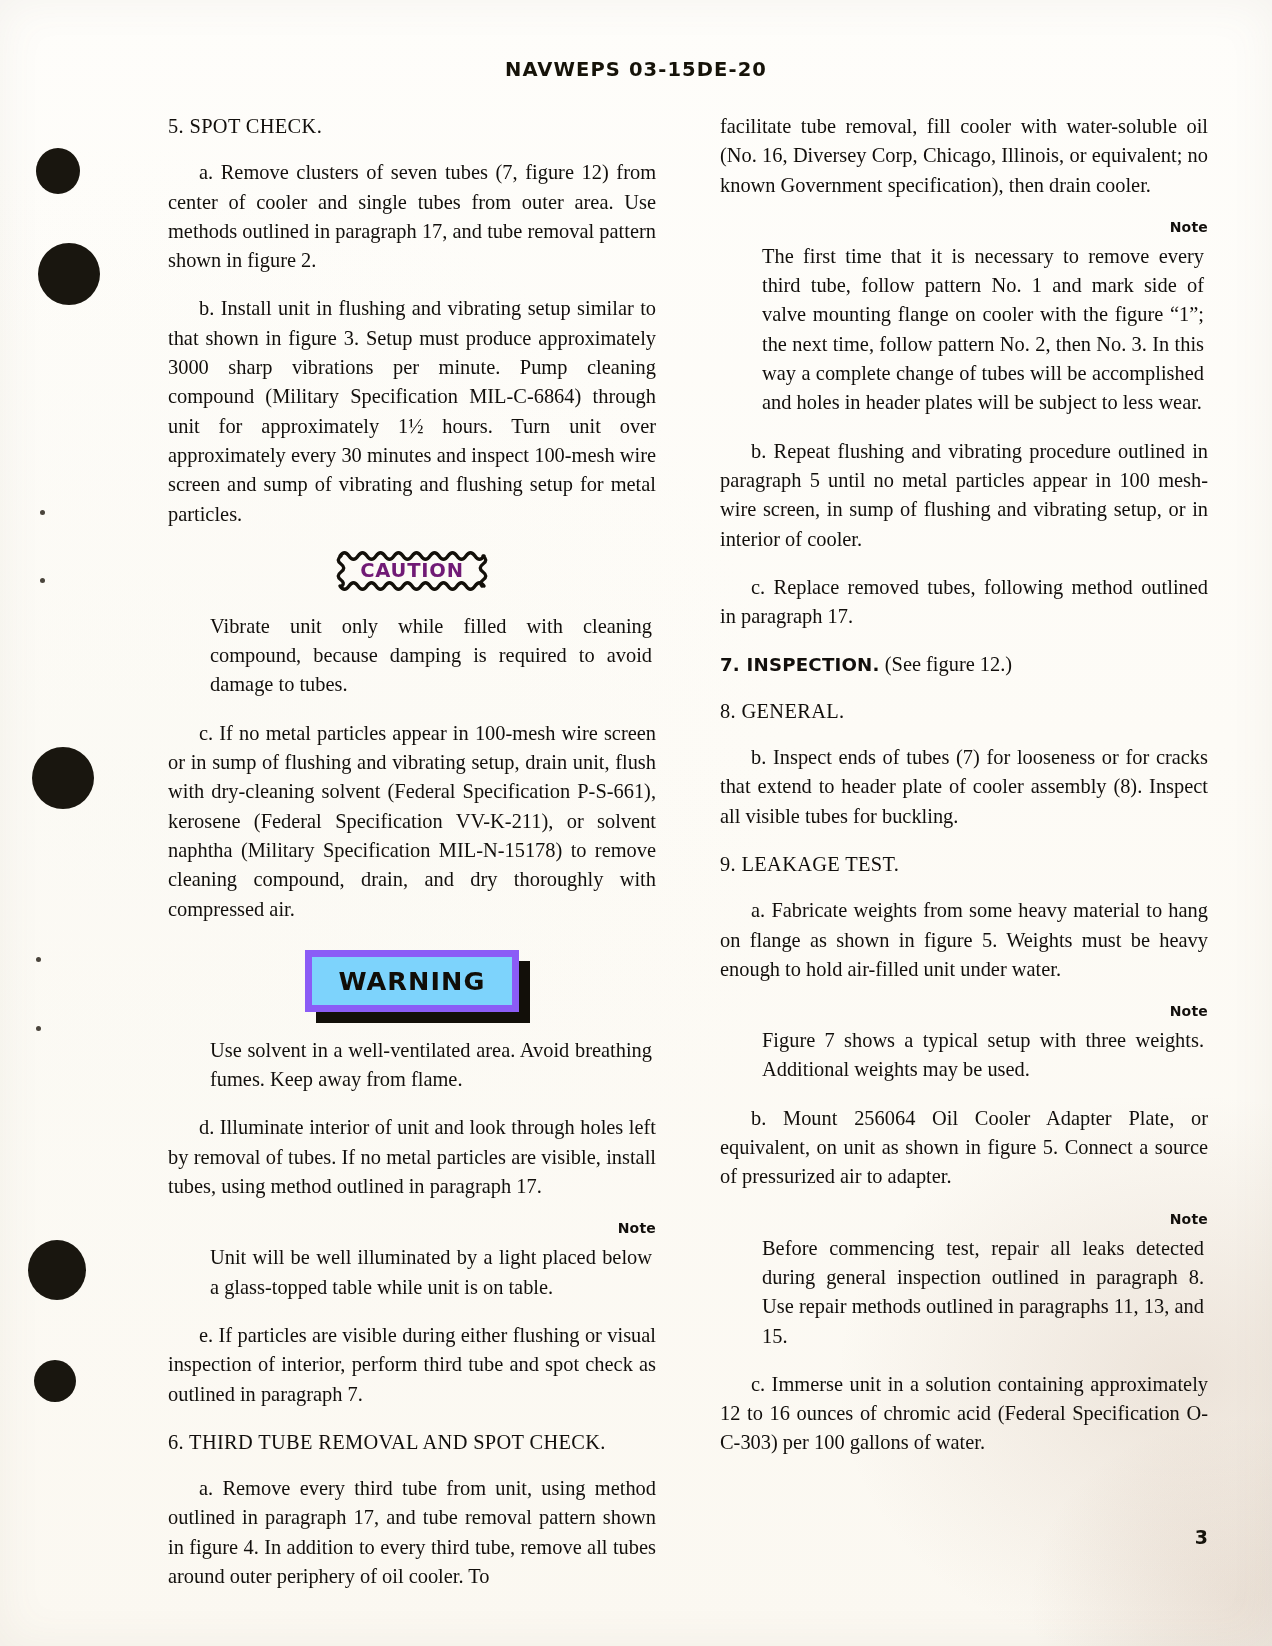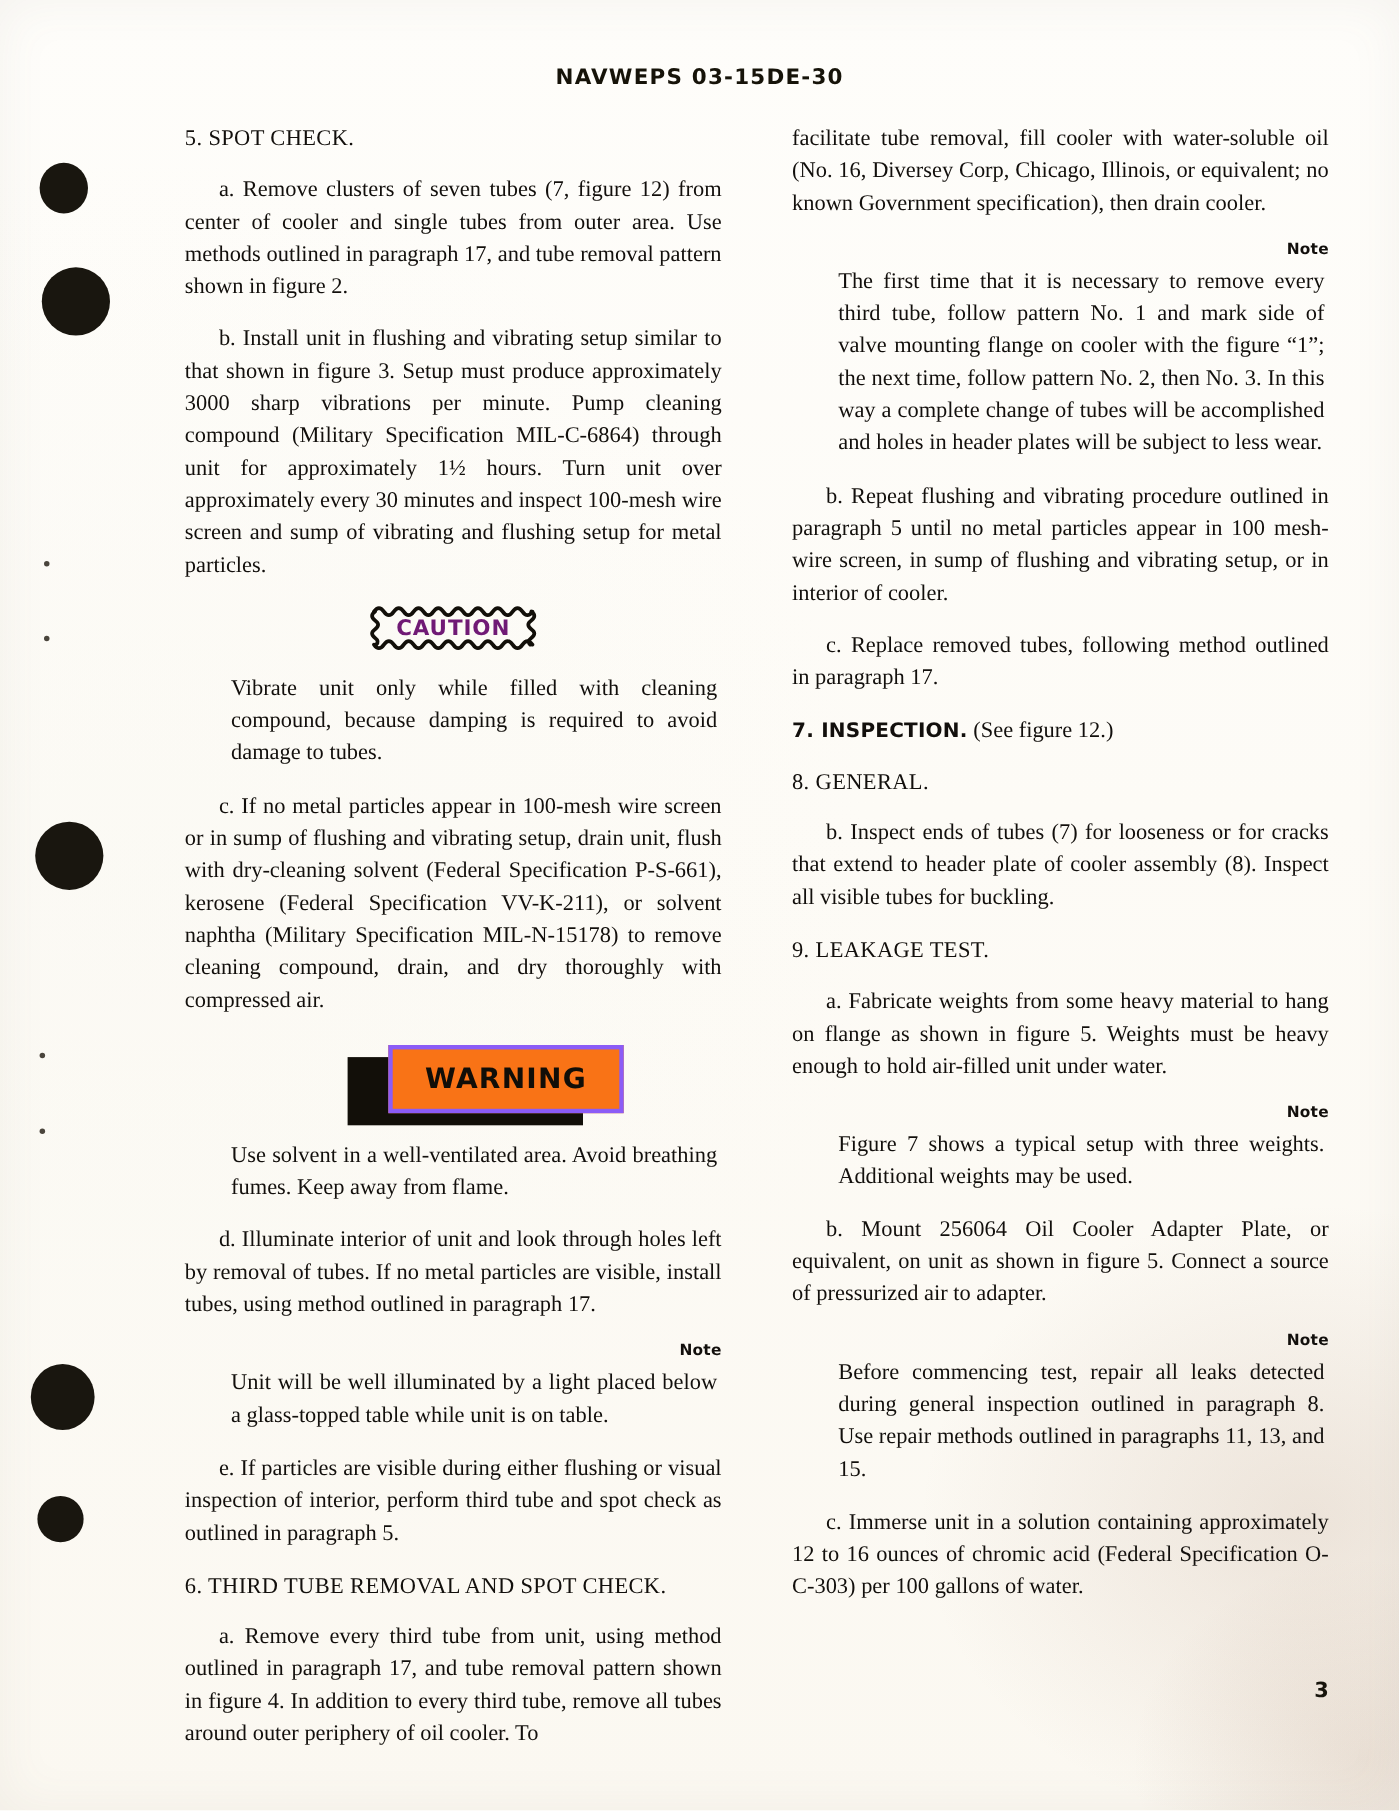--- a/index.html
+++ b/index.html
@@ -166,27 +166,26 @@
     width: 100%;
     height: 100%;
     background: #120f09;
   }
   .warning-box {
     position: absolute;
     left: 0;
     top: 0;
     width: 100%;
     height: 100%;
-    border: 4px solid #8b5cf6;
-    background: #f97316;
+    border: 7px solid #8b5cf6;
+    background: #7dd3fc;
     box-sizing: border-box;
     display: flex;
     align-items: center;
     justify-content: center;
-    margin-left: 48px;
   }
   .warning-label {
     font-family: "DejaVu Sans", sans-serif;
     font-weight: bold;
     font-size: 25.5px;
     letter-spacing: 1.1px;
     color: #110e08;
   }
 
   .folio {
@@ -209,21 +208,21 @@
   <div class="punch" style="left:36px;  top:148px; width:44px; height:46px;"></div>
   <div class="punch" style="left:38px;  top:243px; width:62px; height:62px;"></div>
   <div class="punch" style="left:32px;  top:747px; width:62px; height:62px;"></div>
   <div class="punch" style="left:28px;  top:1240px; width:58px; height:60px;"></div>
   <div class="punch" style="left:34px;  top:1360px; width:42px; height:42px;"></div>
   <div class="spec" style="left:40px;  top:510px; width:5px; height:5px;"></div>
   <div class="spec" style="left:40px;  top:578px; width:5px; height:5px;"></div>
   <div class="spec" style="left:36px;  top:957px; width:5px; height:5px;"></div>
   <div class="spec" style="left:36px;  top:1026px; width:5px; height:5px;"></div>
 
-  <div class="header">NAVWEPS 03-15DE-30</div>
+  <div class="header">NAVWEPS 03-15DE-20</div>
 
   <div class="columns">
 
     <div class="col">
 
       <p class="head-p">5. SPOT CHECK.</p>
 
       <p class="body-p">a. Remove clusters of seven tubes (7, figure 12) from center of cooler and single tubes from outer area. Use methods outlined in paragraph 17, and tube removal pattern shown in figure 2.</p>
 
       <p class="body-p">b. Install unit in flushing and vibrating setup similar to that shown in figure 3. Setup must produce approximately 3000 sharp vibrations per minute. Pump cleaning compound (Military Specification MIL-C-6864) through unit for approximately 1½ hours. Turn unit over approximately every 30 minutes and inspect 100-mesh wire screen and sump of vibrating and flushing setup for metal particles.</p>
@@ -253,21 +252,21 @@
         </div>
       </div>
 
       <p class="note-body">Use solvent in a well-ventilated area. Avoid breathing fumes. Keep away from flame.</p>
 
       <p class="body-p">d. Illuminate interior of unit and look through holes left by removal of tubes. If no metal particles are visible, install tubes, using method outlined in paragraph 17.</p>
 
       <div class="note-title">Note</div>
       <p class="note-body">Unit will be well illuminated by a light placed below a glass-topped table while unit is on table.</p>
 
-      <p class="body-p">e. If particles are visible during either flushing or visual inspection of interior, perform third tube and spot check as outlined in paragraph 5.</p>
+      <p class="body-p">e. If particles are visible during either flushing or visual inspection of interior, perform third tube and spot check as outlined in paragraph 7.</p>
 
       <p class="head-p">6. THIRD TUBE REMOVAL AND SPOT CHECK.</p>
 
       <p class="body-p">a. Remove every third tube from unit, using method outlined in paragraph 17, and tube removal pattern shown in figure 4. In addition to every third tube, remove all tubes around outer periphery of oil cooler. To</p>
     </div>
 
     <div class="col">
 
       <p class="cont-p">facilitate tube removal, fill cooler with water-soluble oil (No. 16, Diversey Corp, Chicago, Illinois, or equivalent; no known Government specification), then drain cooler.</p>
 

